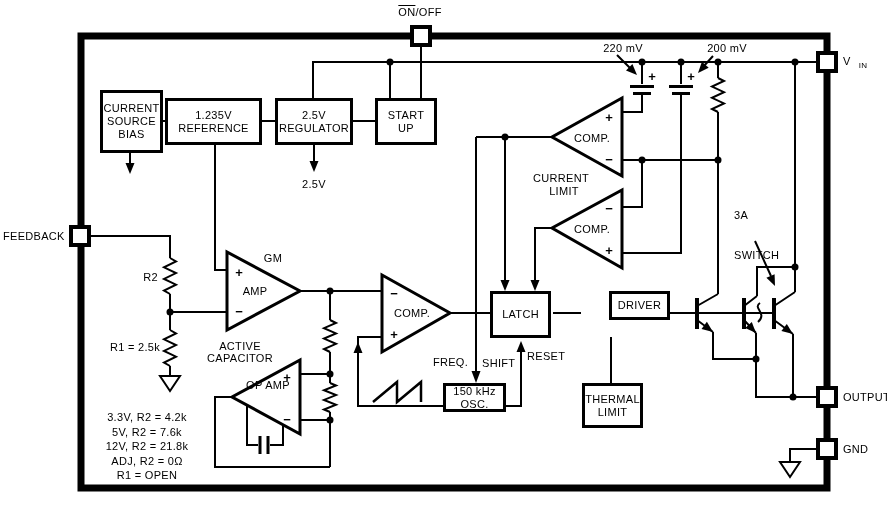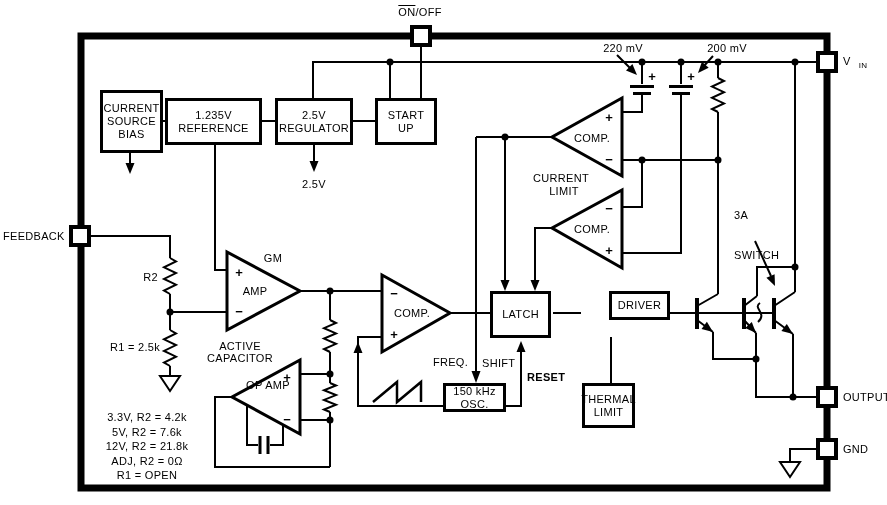--- a/index.html
+++ b/index.html
@@ -135,21 +135,21 @@
 <div class="box" style="left:490px;top:291px;width:61px;height:47px;">
   <span>LATCH</span>
 </div>
 <div class="box" style="left:375px;top:98px;width:62px;height:47px;">
   <span>START</span>
   <span>UP</span>
 </div>
 <div class="box" style="left:581px;top:291px;width:61px;height:29px;margin-left:28px;">
   <span>DRIVER</span>
 </div>
-<div class="box" style="left:582px;top:383px;width:53px;height:45px;">
+<div class="box" style="left:582px;top:383px;width:61px;height:45px;">
   <span>THERMAL</span>
   <span>LIMIT</span>
 </div>
 <div class="box" style="left:443px;top:383px;width:63px;height:29px;">
   <span>150 kHz</span>
   <span>OSC.</span>
 </div>
 
 <div class="pin" style="left:410px;top:25px;"></div>
 <div class="pin" style="left:816px;top:51px;"></div>
@@ -187,21 +187,21 @@
 
 <div class="lbl" style="left:314px;top:184px;">2.5V</div>
 <div class="lbl" style="left:623px;top:48px;">220 mV</div>
 <div class="lbl" style="left:727px;top:48px;">200 mV</div>
 <div class="lbl sign" style="left:652px;top:76px;">+</div>
 <div class="lbl sign" style="left:691px;top:76px;">+</div>
 <div class="lbl-l" style="left:734px;top:215px;">3A</div>
 <div class="lbl-l" style="left:734px;top:241px;margin-top:14px;">SWITCH</div>
 <div class="lbl-r" style="left:468px;top:362px;">FREQ.</div>
 <div class="lbl-l" style="left:482px;top:363px;">SHIFT</div>
-<div class="lbl-l" style="left:527px;top:377px;font-weight:bold;">RESET</div>
+<div class="lbl-l" style="left:527px;top:356px;">RESET</div>
 <div class="lbl-r" style="left:158px;top:277px;">R2</div>
 <div class="lbl-r" style="left:160px;top:347px;">R1 = 2.5k</div>
 <div class="lbl" style="left:240px;top:346px;text-align:right;">ACTIVE</div>
 <div class="lbl" style="left:240px;top:358px;">CAPACITOR</div>
 
 <div class="lbl" style="left:147px;top:417px;">3.3V, R2 = 4.2k</div>
 <div class="lbl" style="left:147px;top:431.5px;">5V, R2 = 7.6k</div>
 <div class="lbl" style="left:147px;top:446px;">12V, R2 = 21.8k</div>
 <div class="lbl" style="left:147px;top:460.5px;">ADJ, R2 = 0Ω</div>
 <div class="lbl" style="left:147px;top:475px;">R1 = OPEN</div>

